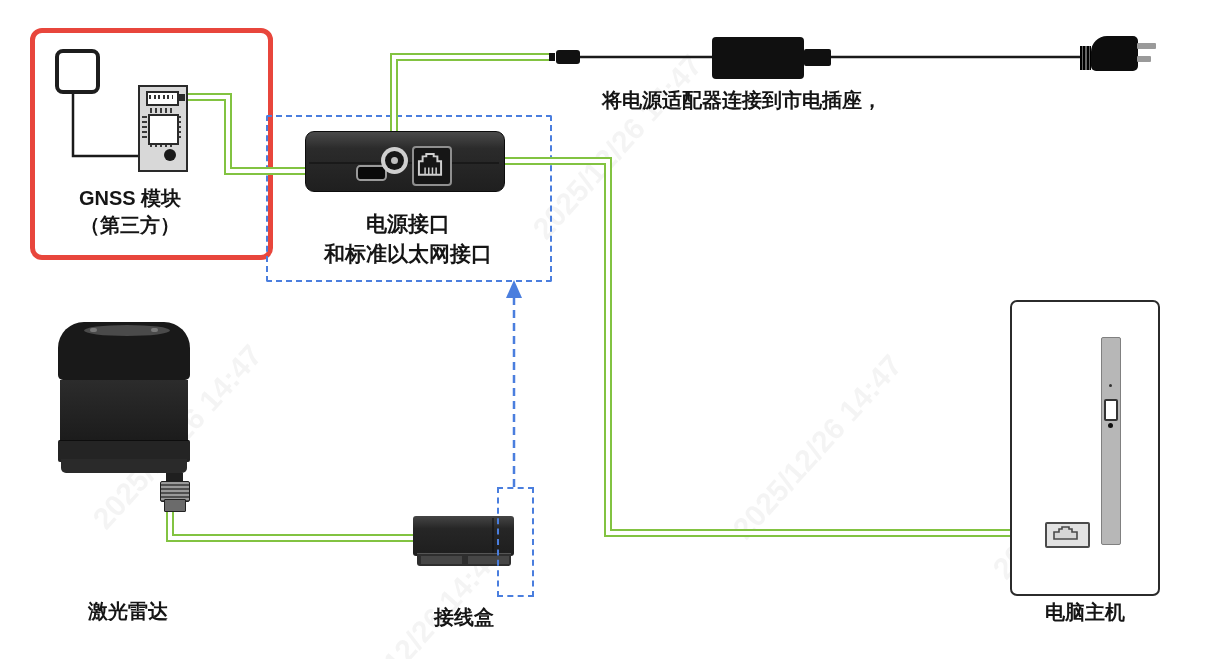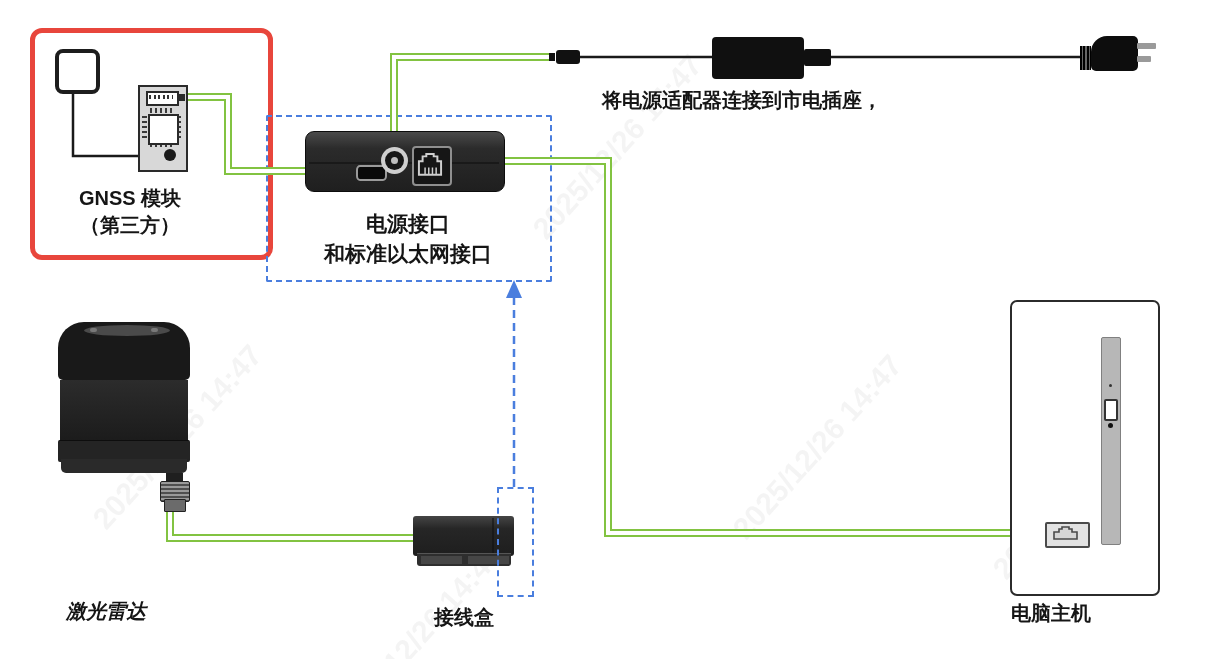--- a/index.html
+++ b/index.html
@@ -203,17 +203,17 @@
   <div class="lbl fs20 z5" style="left:40px;top:185px;width:180px;">
     <div>GNSS 模块</div>
     <div>（第三方）</div>
   </div>
 
   <div class="lbl fs20 z5" style="left:582px;top:87px;width:320px;">
     <div>将电源适配器连接到市电插座，</div>
   </div>
 
 
-  <div class="lbl fs20 z5" style="left:46px;top:598px;width:120px;font-style:italic;">激光雷达</div>
+  <div class="lbl fs20 z5" style="left:68px;top:598px;width:120px;">激光雷达</div>
   <div class="lbl fs20 z5" style="left:414px;top:604px;width:100px;">接线盒</div>
-  <div class="lbl fs20 z5" style="left:980px;top:600px;width:142px;">电脑主机</div>
+  <div class="lbl fs20 z5" style="left:1014px;top:600px;width:142px;font-family:Liberation Mono, monospace;">电脑主机</div>
 
 </div>
 
 </body></html>

